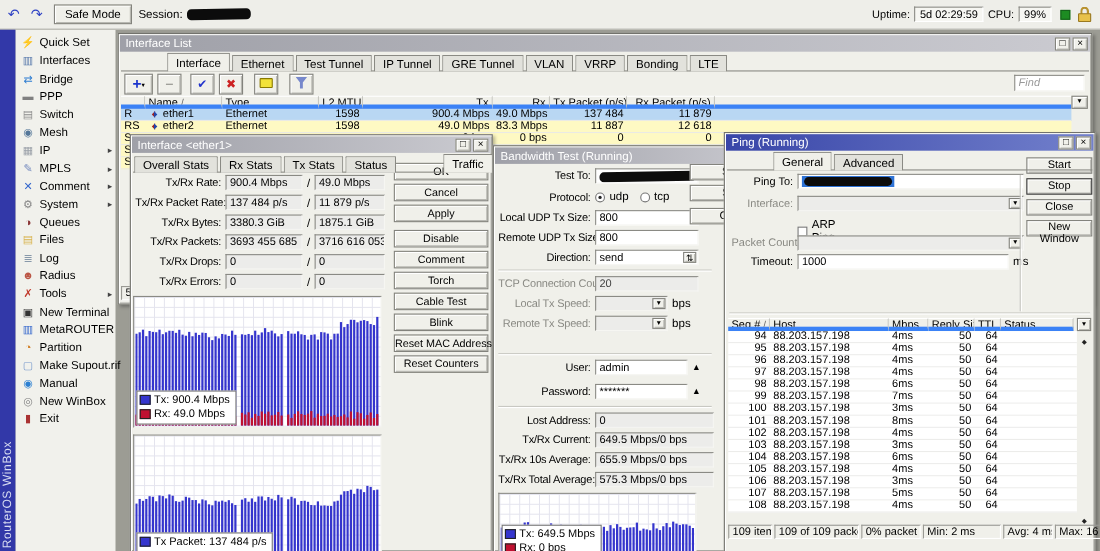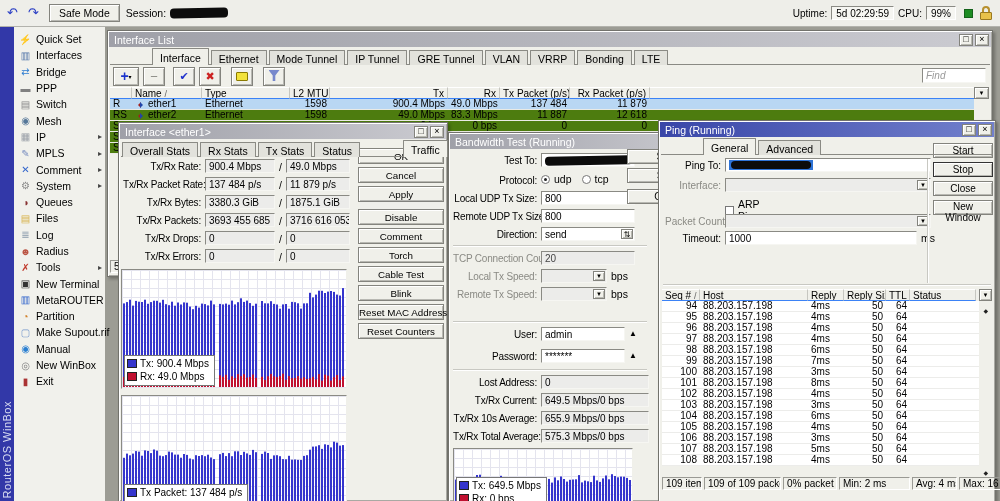--- a/index.html
+++ b/index.html
@@ -83,27 +83,27 @@
   .ic-minus { color:#8a8a84; font-size:13px; line-height:15px; }
   .ic-check { color:#2233cc; font-size:11px; }
   .ic-x     { color:#cc2222; font-size:11px; }
   .cmt { display:inline-block; width:12px; height:9px; background:#f2e23a; border:1px solid #8a7a00; border-radius:1px; }
   .funnel { display:inline-block; width:11px; height:11px; background:#7788cc;
             clip-path:polygon(0 0,100% 0,62% 50%,62% 100%,38% 100%,38% 50%); }
   .find { position:absolute; top:37px; right:6px; width:64px; height:15px; font-size:10px;
           font-family:inherit; }
   .find::placeholder { font-style:italic; color:#999; }
   #il-head { position:absolute; top:56px; left:2px; right:18px; height:12px; display:flex; }
-  .ihc { border-right:1px solid #c6c6c0; border-bottom:1px solid #3b82f6; border-top:1px solid #fff;
+  .ihc { border-right:1px solid #c6c6c0; border-bottom:4px solid #3b82f6; border-top:1px solid #fff;
          background:#f0f0ea; padding:0 3px; font-size:10px; white-space:nowrap; overflow:hidden; }
   .ihc.num { text-align:right; }
   .sort { color:#666; font-size:9px; }
   .hddbtn { position:absolute; top:56px; right:3px; width:15px; height:12px; font-size:6px; line-height:9px; padding:0; }
   #il-rows { position:absolute; top:68px; left:2px; right:18px; }
-  .irow { display:flex; height:11px; font-size:10px; border-bottom:1px solid #eaeae4; background:#4d7c0f; }
+  .irow { display:flex; height:11px; font-size:10px; border-bottom:1px solid #eaeae4; background:#fef9c3; }
   .irow.sel { background:#b9d7f3; }
   .ic { padding:0 3px; white-space:nowrap; overflow:hidden; line-height:10px; }
   .ic.num { text-align:right; }
   .ifi { display:inline-flex; margin-right:2px; vertical-align:-1px; }
   .ifi i { display:block; width:0; height:0; border:3px solid transparent; }
   .ifi .tl { border-right-color:#a02020; margin-right:-1px; }
   .ifi .tr { border-left-color:#2244aa; }
   .ilstatus { position:absolute; left:2px; bottom:3px; }
   .scell { height:13px; line-height:11px; padding:0 3px; border:1px solid;
            border-color:#9a9a94 #fff #fff #9a9a94; font-size:10px; white-space:nowrap; overflow:hidden; }
@@ -299,21 +299,21 @@
   <div class="win" id="w-il">
     <div class="tbar inactive">
       <span class="tt">Interface List</span>
       <button class="btn3d winbtn">□</button>
       <button class="btn3d winbtn">×</button>
     </div>
     <div class="trule"></div>
     <div class="tabs" id="il-tabs">
         <div class="tab active">Interface</div>
         <div class="tab">Ethernet</div>
-        <div class="tab">Mode Tunnel</div>
+        <div class="tab">Test Tunnel</div>
         <div class="tab">IP Tunnel</div>
         <div class="tab">GRE Tunnel</div>
         <div class="tab">VLAN</div>
         <div class="tab">VRRP</div>
         <div class="tab">Bonding</div>
         <div class="tab">LTE</div>
       </div>
     <div id="il-tb">
       <button class="btn3d itbtn" style="width:26px"><span class="ic-plus">+</span><span class="ic-caret">▾</span></button>
       <button class="btn3d itbtn"><span class="ic-minus">−</span></button>
@@ -1023,21 +1023,21 @@
     <div id="pg-btns">
         <button class="btn3d pbtn" style="top:22px">Start</button>
         <button class="btn3d pbtn def" style="top:41px">Stop</button>
         <button class="btn3d pbtn" style="top:60px">Close</button>
         <button class="btn3d pbtn" style="top:79px">New Window</button>
       </div>
 
     <div id="pg-head">
         <div class="ihc num" style="width:38px">Seq # <span class="sort">/</span></div>
         <div class="ihc" style="width:108px">Host</div>
-        <div class="ihc" style="width:36px">Reply</div>
+        <div class="ihc" style="width:36px">Mbps</div>
         <div class="ihc num" style="width:42px">Reply Size</div>
         <div class="ihc num" style="width:24px">TTL</div>
         <div class="ihc" style="width:66px">Status</div>
       </div>
     <button class="btn3d pdd">▼</button>
     <div id="pg-rows">
         <div class="prw">
           <div class="ic num" style="width:38px">94</div>
           <div class="ic" style="width:108px">88.203.157.198</div>
           <div class="ic" style="width:36px">4ms</div>

